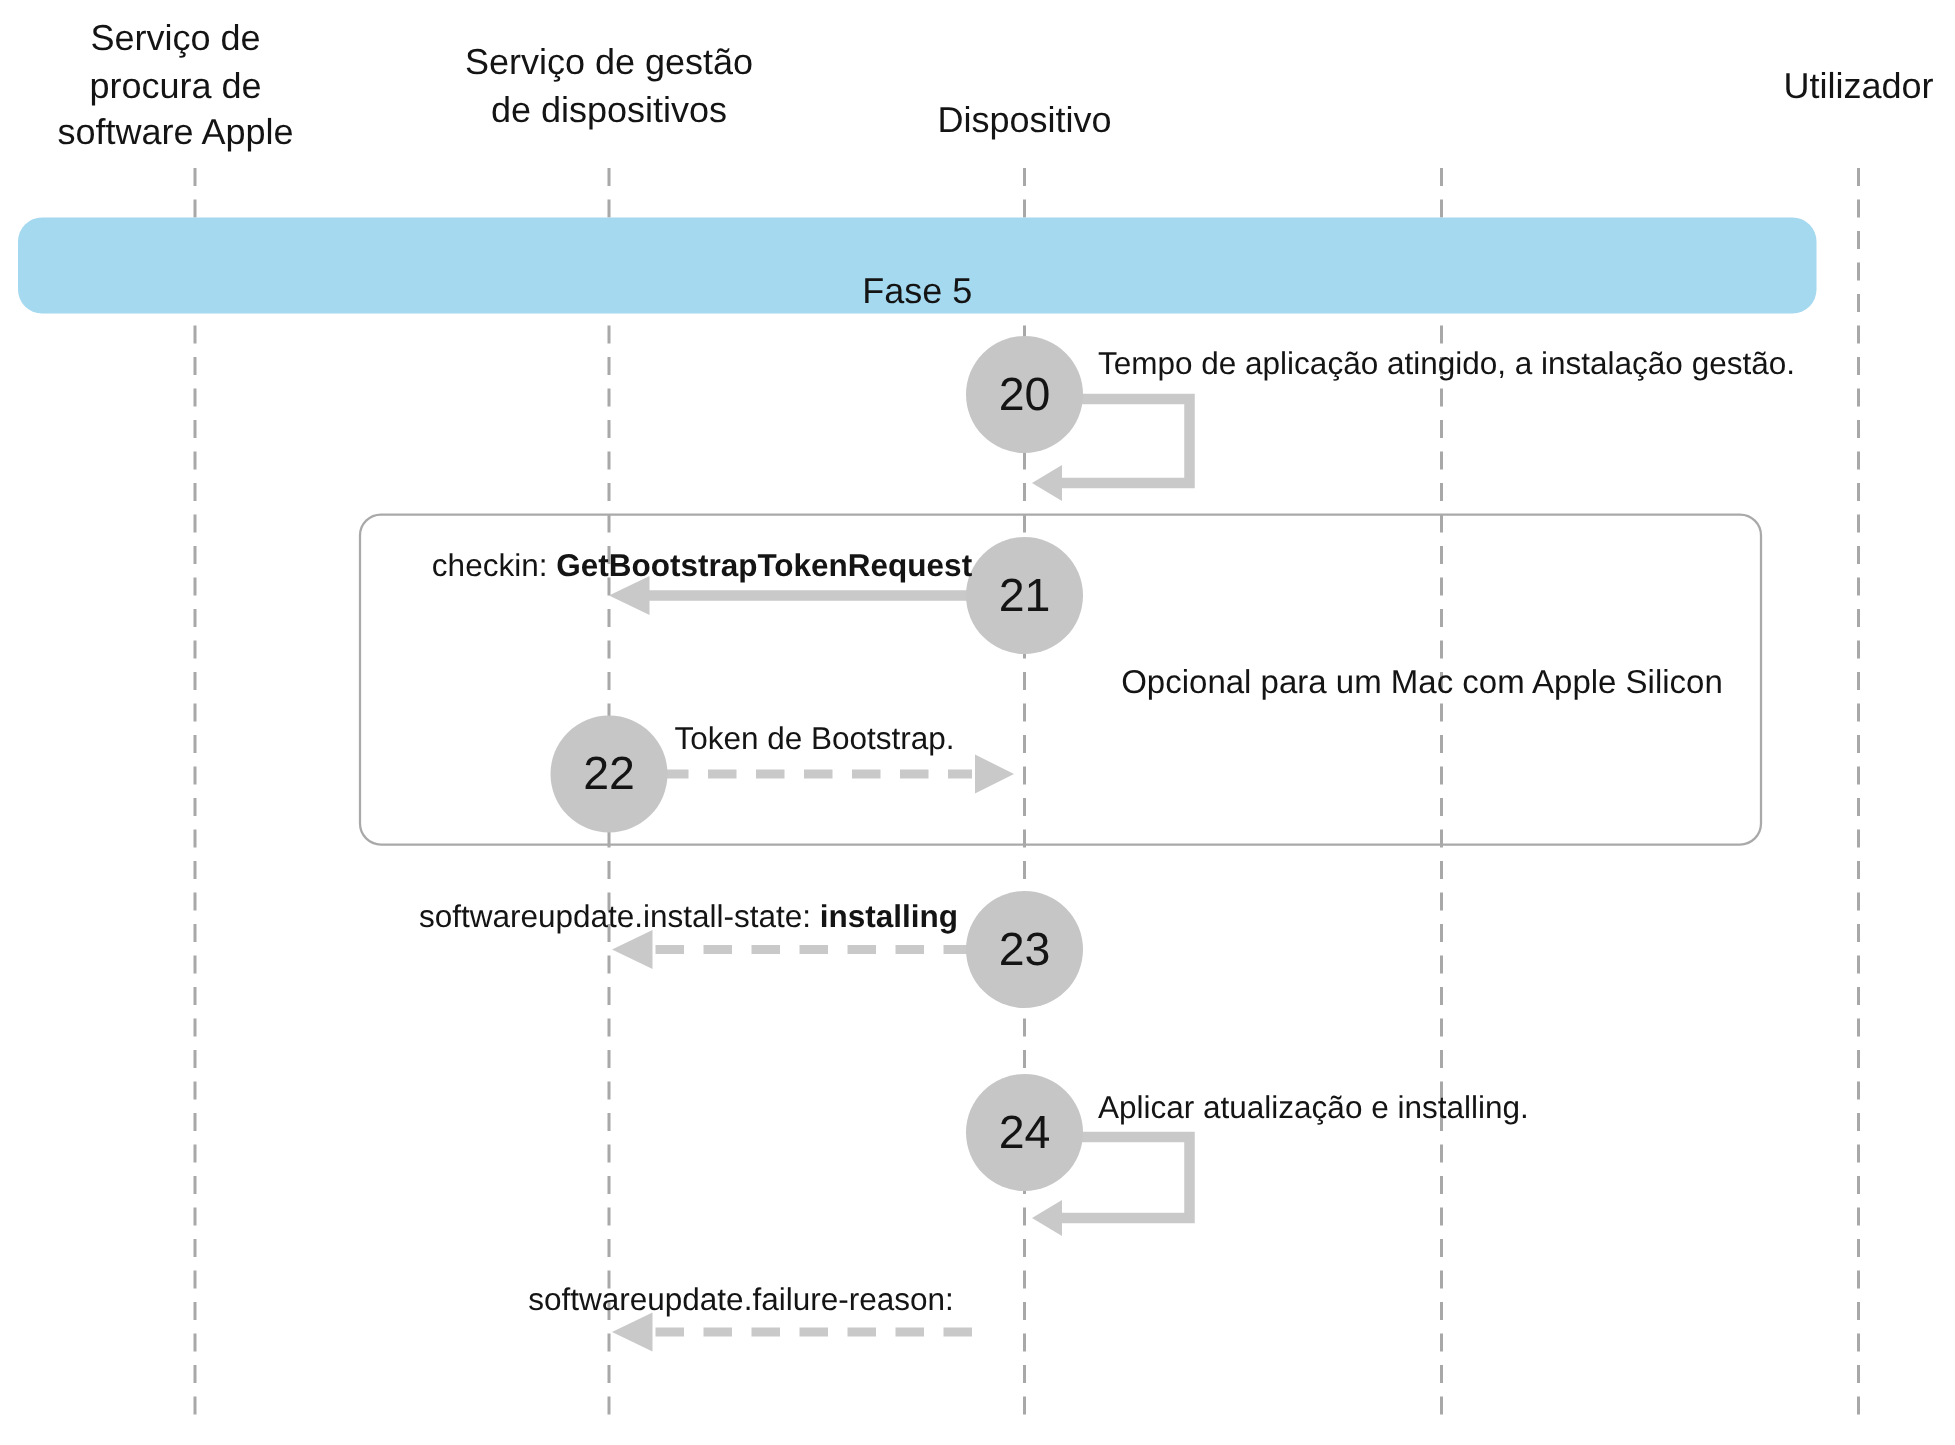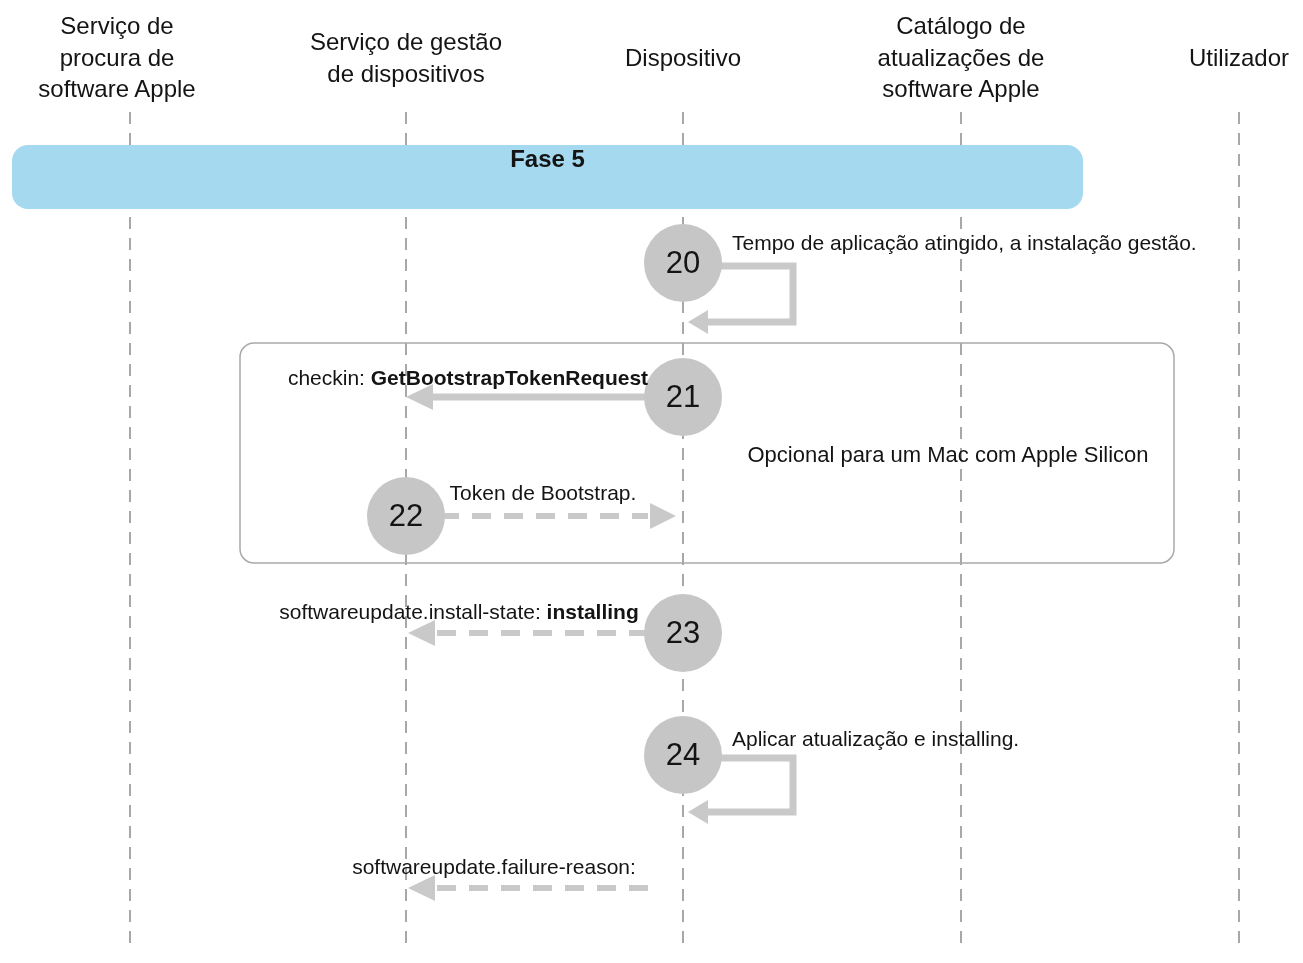--- a/index.html
+++ b/index.html
@@ -10,23 +10,23 @@
   body{background:#fff;font-family:"Liberation Sans",sans-serif;color:var(--text);}
   .stage{position:relative;width:1303px;height:963px;background:var(--background);overflow:hidden;}
   svg.lines{position:absolute;left:0;top:0;z-index:1;}
   .lifeline{stroke:var(--lifeline);stroke-width:2;stroke-dasharray:12 9;fill:none;}
   .arrow-solid{stroke:var(--arrow);stroke-width:7;fill:none;}
   .arrow-dashed{stroke:var(--arrow);stroke-width:6;stroke-dasharray:19 13;fill:none;}
   .arrow-head{fill:var(--arrow);stroke:none;}
   .opt-box{fill:none;stroke:var(--box-border);stroke-width:1.5;}
   .actor{position:absolute;top:0;height:115px;display:flex;align-items:center;justify-content:center;
          text-align:center;font-size:24px;line-height:1.33;z-index:3;}
-  .banner{position:absolute;left:12px;top:145px;width:1071px;height:64px;background:var(--banner);
-          border-radius:16px;display:flex;align-items:flex-start;justify-content:center;
-          font-size:24px;z-index:2;font-weight:bold;}
+  .banner{position:absolute;left:12px;top:145px;width:1199px;height:64px;background:var(--banner);
+          border-radius:16px;display:flex;align-items:flex-end;justify-content:center;
+          font-size:24px;z-index:2;}
   .circle{position:absolute;width:78px;height:78px;border-radius:50%;background:var(--circle);
           display:flex;align-items:center;justify-content:center;font-size:31px;z-index:4;}
   .lbl{position:absolute;font-size:21px;white-space:nowrap;z-index:5;}
   .lbl .val{font-weight:700;}
   .lbl.centered{transform:translate(-50%,-50%);}
   .lbl.vcentered{transform:translateY(-50%);}
   .opt-label{position:absolute;font-size:22px;white-space:nowrap;transform:translate(-50%,-50%);z-index:5;text-align:right;}
 </style>
 </head>
 <body>
@@ -57,22 +57,21 @@
 
     <path class="arrow-solid" d="M 690 758 H 793 V 812 H 706"></path>
     <polygon class="arrow-head" points="688,812 708,800 708,824"></polygon>
 
     <line class="arrow-dashed" x1="648" y1="888" x2="436" y2="888"></line>
     <polygon class="arrow-head" points="408,888 435,875 435,901"></polygon>
   </svg>
 
   <div class="actor" style="left:32px;width:170px;">Serviço de procura de software Apple</div>
   <div class="actor" style="left:306px;width:200px;">Serviço de gestão de dispositivos</div>
-  <div class="actor" style="left:583px;width:200px;">Dispositivo</div>
-  <div class="actor" style="left:861px;width:200px;">Catálogo de atualizações de software Apple</div>
+  <div class="actor" style="left:583px;width:200px;margin-top:23px;">Dispositivo</div>
   <div class="actor" style="left:1139px;width:200px;">Utilizador</div>
 
   <div class="banner">
     <span>Fase 5</span>
   </div>
 
   <div class="circle" style="left:644px;top:224px;">20</div>
   <div class="circle" style="left:644px;top:358px;">21</div>
   <div class="circle" style="left:367px;top:477px;">22</div>
   <div class="circle" style="left:644px;top:594px;">23</div>

